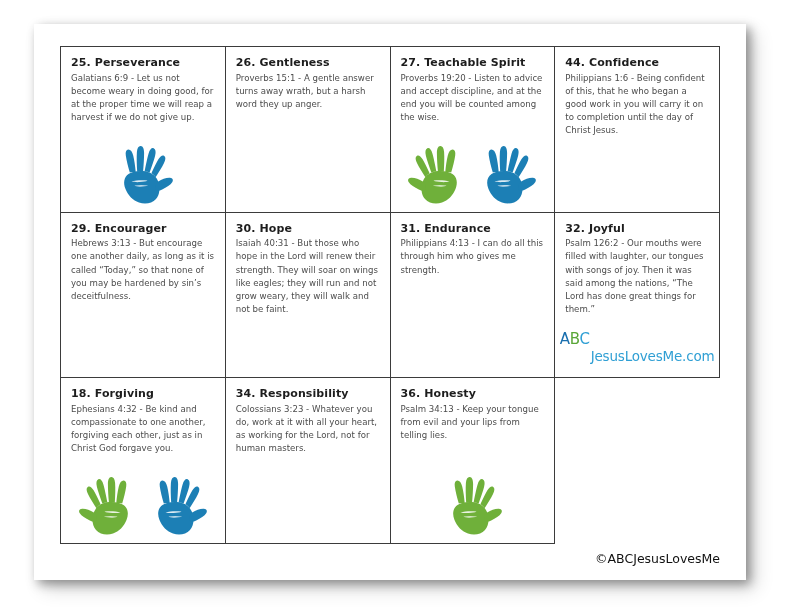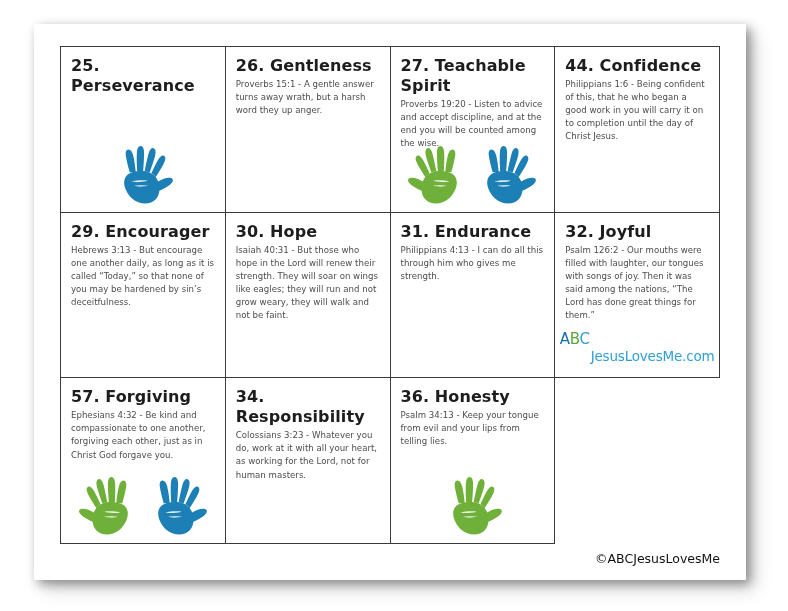--- a/index.html
+++ b/index.html
@@ -51,21 +51,21 @@
   .cell {
     position: relative;
     border-right: 1.6px solid #3b3b3b;
     border-bottom: 1.6px solid #3b3b3b;
     box-sizing: border-box;
     padding: 9px 10px 6px 10px;
     overflow: hidden;
   }
 
   .cell-title {
-    font-size: 16px;
+    font-size: 11px;
     font-weight: bold;
     color: #1d1d1d;
     letter-spacing: 0.1px;
     margin: 0 0 2px 0;
     line-height: 1.25;
   }
 
   .cell-verse {
     font-size: 8.6px;
     color: #4c4c4c;
@@ -134,20 +134,21 @@
 </style>
 </head>
 <body>
 
 <div id="canvas">
   <div id="page-sheet">
 
     <div id="grid">
         <div class="cell">
           <div class="cell-title">25. Perseverance</div>
+          <div class="cell-verse">Galatians 6:9 - Let us not become weary in doing good, for at the proper time we will reap a harvest if we do not give up.</div>
           <div class="hand-area single">
             <svg width="62" height="70" viewBox="0 0 62 70" class="hand-svg">
               <g fill="#1C7FB5">
                 <path d="M16.5 38 C12 41 11 47 13.5 53 C16 59.5 21 64.5 27 66.5 C33 68.5 40 67.5 44 63 C48 58.5 48.5 51 46 45 C43.5 39 38 35.5 31 35 C25 34.6 19.8 35.6 16.5 38 Z"></path>
                 <path d="M46.2 45.5 C50 43.2 54.5 41.5 58 41.8 C60.8 42.1 61.6 44.2 60.2 46.3 C58.6 48.8 54.5 51.5 50.2 53.5 C47.3 54.9 45 55.2 43.8 53.8 C42.4 52.1 43.2 47.5 46.2 45.5 Z"></path>
                 <path d="M17.8 36.5 C16.2 31 14.4 24.2 13.8 19.5 C13.3 15.8 14.2 13.5 16.3 13.4 C18.6 13.3 20.2 15.6 21.2 19.5 C22.3 23.8 23.3 31 23.7 36.1 C21.6 36 19.4 36.1 17.8 36.5 Z"></path>
                 <path d="M25.2 35.8 C24.8 29.5 24.5 21.3 24.9 16 C25.2 12 26.6 9.8 28.8 10 C31 10.2 32.1 12.8 32.1 17 C32.1 22.2 31.6 30 31.1 35.2 C29.2 35 27 35.3 25.2 35.8 Z"></path>
                 <path d="M32.6 35.4 C33.8 29.5 35.3 21.8 36.6 17.4 C37.8 13.4 39.6 11.5 41.6 12.2 C43.6 12.9 44.1 15.6 43.1 19.8 C42.1 24.2 39.5 31.4 37.6 36.4 C36.2 35.9 34.4 35.5 32.6 35.4 Z"></path>
                 <path d="M39.4 37.3 C41.6 32.4 44.3 26.7 46.4 23.3 C48.5 19.9 50.5 18.8 52.2 19.9 C53.9 21 53.7 23.6 51.9 27.2 C50.1 30.9 46.4 37 43.6 41.2 C42.4 39.6 41 38.2 39.4 37.3 Z"></path>
                 <path d="M19.5 45.5 C24 44.2 30 43.8 35.5 44.6 C34 45.6 31 46 27.5 46.1 C24 46.2 21.3 46 19.5 45.5 Z" fill="#ffffff" opacity="0.85"></path>
@@ -208,21 +209,21 @@
         </div>
         <div class="cell">
           <div class="cell-title">32. Joyful</div>
           <div class="cell-verse">Psalm 126:2 - Our mouths were filled with laughter, our tongues with songs of joy.  Then it was said among the nations, “The Lord has done great things for them.”</div>
           <div class="logo-wrap">
             <span class="logo-abc"><span class="logo-a">A</span><span class="logo-b">B</span><span class="logo-c">C</span></span>
             <span class="logo-rest">JesusLovesMe.com</span>
           </div>
         </div>
         <div class="cell">
-          <div class="cell-title">57. Forgiving</div>
+          <div class="cell-title">18. Forgiving</div>
           <div class="cell-verse">Ephesians 4:32 - Be kind and compassionate to one another, forgiving each other, just as in Christ God forgave you.</div>
           <div class="hand-area">
             <svg width="62" height="70" viewBox="0 0 62 70" class="hand-svg" style="transform: scaleX(-1);">
               <g fill="#6FB03A">
                 <path d="M16.5 38 C12 41 11 47 13.5 53 C16 59.5 21 64.5 27 66.5 C33 68.5 40 67.5 44 63 C48 58.5 48.5 51 46 45 C43.5 39 38 35.5 31 35 C25 34.6 19.8 35.6 16.5 38 Z"></path>
                 <path d="M46.2 45.5 C50 43.2 54.5 41.5 58 41.8 C60.8 42.1 61.6 44.2 60.2 46.3 C58.6 48.8 54.5 51.5 50.2 53.5 C47.3 54.9 45 55.2 43.8 53.8 C42.4 52.1 43.2 47.5 46.2 45.5 Z"></path>
                 <path d="M17.8 36.5 C16.2 31 14.4 24.2 13.8 19.5 C13.3 15.8 14.2 13.5 16.3 13.4 C18.6 13.3 20.2 15.6 21.2 19.5 C22.3 23.8 23.3 31 23.7 36.1 C21.6 36 19.4 36.1 17.8 36.5 Z"></path>
                 <path d="M25.2 35.8 C24.8 29.5 24.5 21.3 24.9 16 C25.2 12 26.6 9.8 28.8 10 C31 10.2 32.1 12.8 32.1 17 C32.1 22.2 31.6 30 31.1 35.2 C29.2 35 27 35.3 25.2 35.8 Z"></path>
                 <path d="M32.6 35.4 C33.8 29.5 35.3 21.8 36.6 17.4 C37.8 13.4 39.6 11.5 41.6 12.2 C43.6 12.9 44.1 15.6 43.1 19.8 C42.1 24.2 39.5 31.4 37.6 36.4 C36.2 35.9 34.4 35.5 32.6 35.4 Z"></path>
                 <path d="M39.4 37.3 C41.6 32.4 44.3 26.7 46.4 23.3 C48.5 19.9 50.5 18.8 52.2 19.9 C53.9 21 53.7 23.6 51.9 27.2 C50.1 30.9 46.4 37 43.6 41.2 C42.4 39.6 41 38.2 39.4 37.3 Z"></path>

